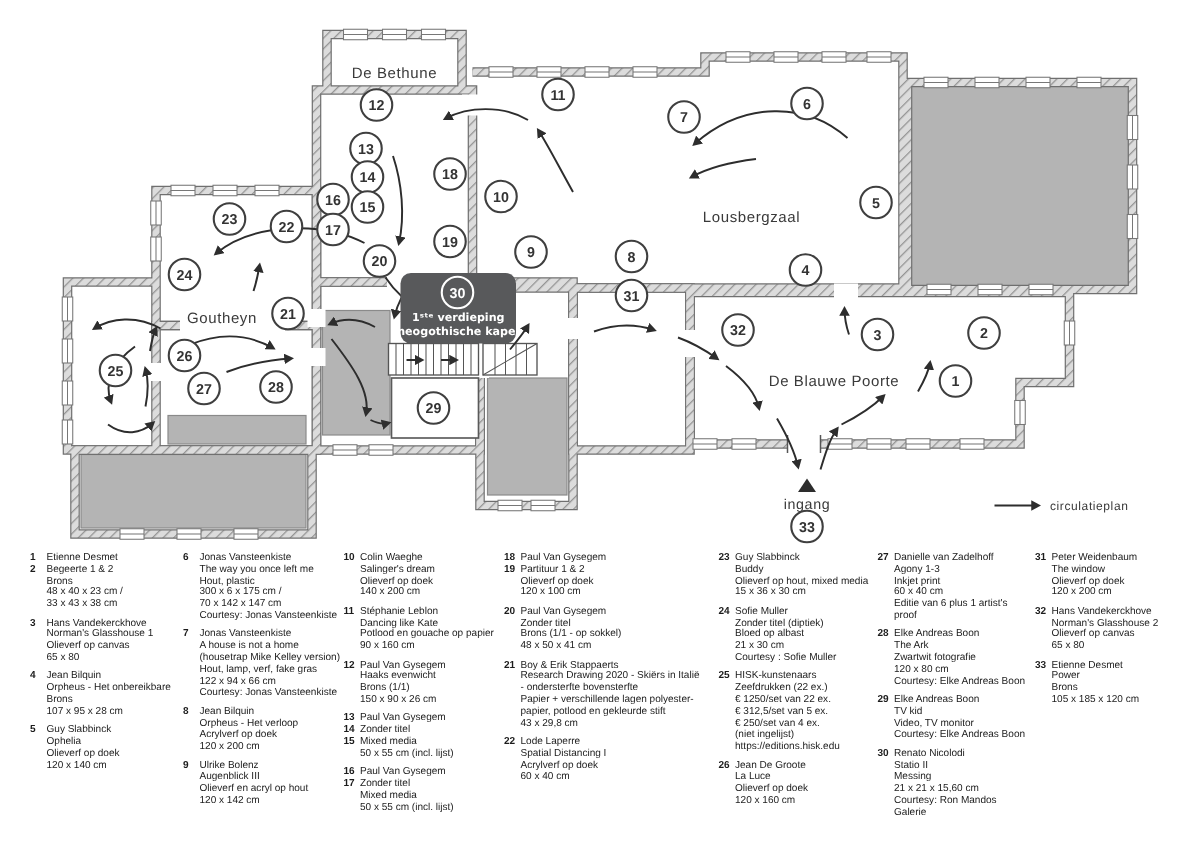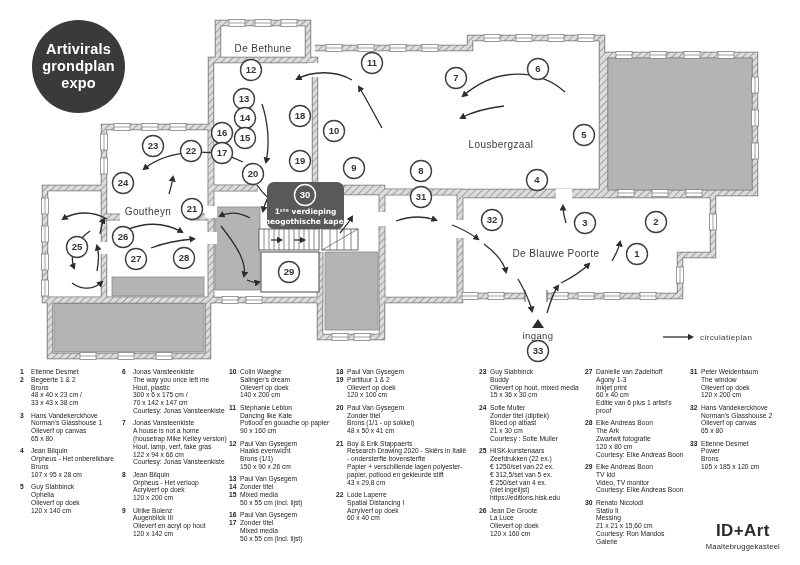--- a/index.html
+++ b/index.html
@@ -372,25 +372,20 @@
           <circle cx="492" cy="220" r="10.5" fill="#fff" stroke="#3f3f3f" stroke-width="1.4"></circle>
           <text x="492" y="223.4" text-anchor="middle" font-size="9.5" font-weight="bold" fill="#333">32</text>
         </g>
         <g>
           <circle cx="538" cy="351" r="10.5" fill="#fff" stroke="#3f3f3f" stroke-width="1.4"></circle>
           <text x="538" y="354.4" text-anchor="middle" font-size="9.5" font-weight="bold" fill="#333">33</text>
         </g>
       </g>
     </svg>
 
-  <div id="logo">
-    <div>Artivirals</div>
-    <div>grondplan</div>
-    <div>expo</div>
-  </div>
 
   <div id="legend">
       <div class="lcol" style="left: 20px; width: 100px;">
         <div class="entry">
           <div class="lrow">
             <span class="ln">1</span>
             <span class="lt">Etienne Desmet</span>
           </div>
           <div class="lrow">
             <span class="ln">2</span>
@@ -959,18 +954,14 @@
             <span class="lt">Brons</span>
           </div>
           <div class="lrow">
             <span class="ln"></span>
             <span class="lt">105 x 185 x 120 cm</span>
           </div>
         </div>
       </div>
     </div>
 
-  <div id="footer">
-    <div class="t">ID+Art</div>
-    <div class="s">Maaltebruggekasteel</div>
-  </div>
 
 </div>
 
 </body></html>

